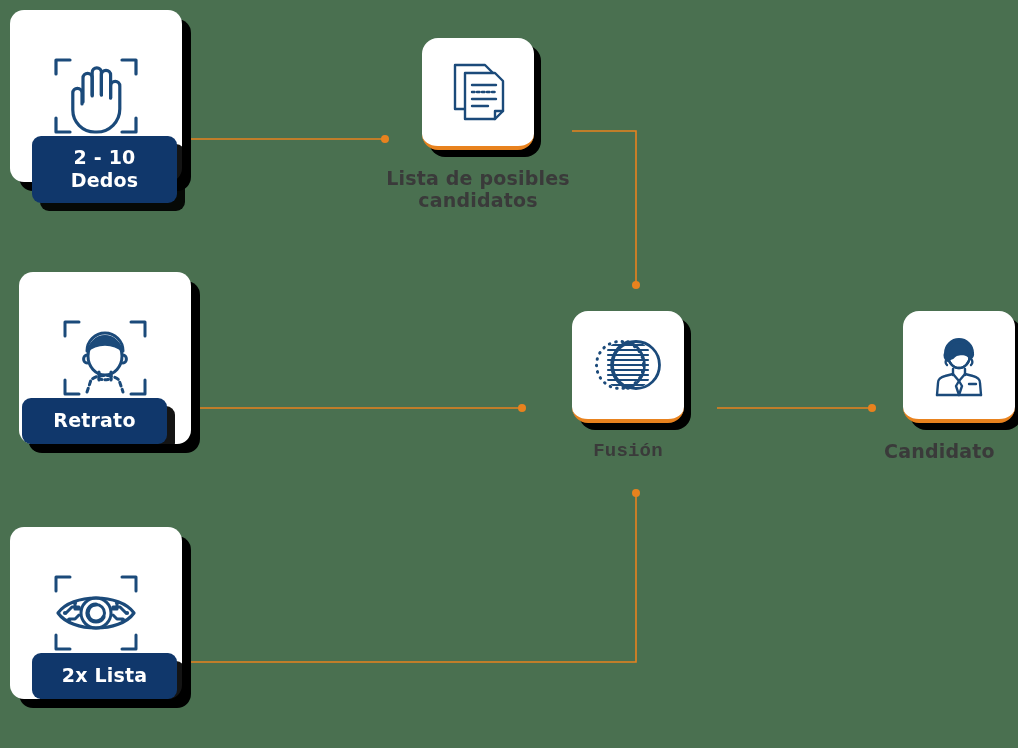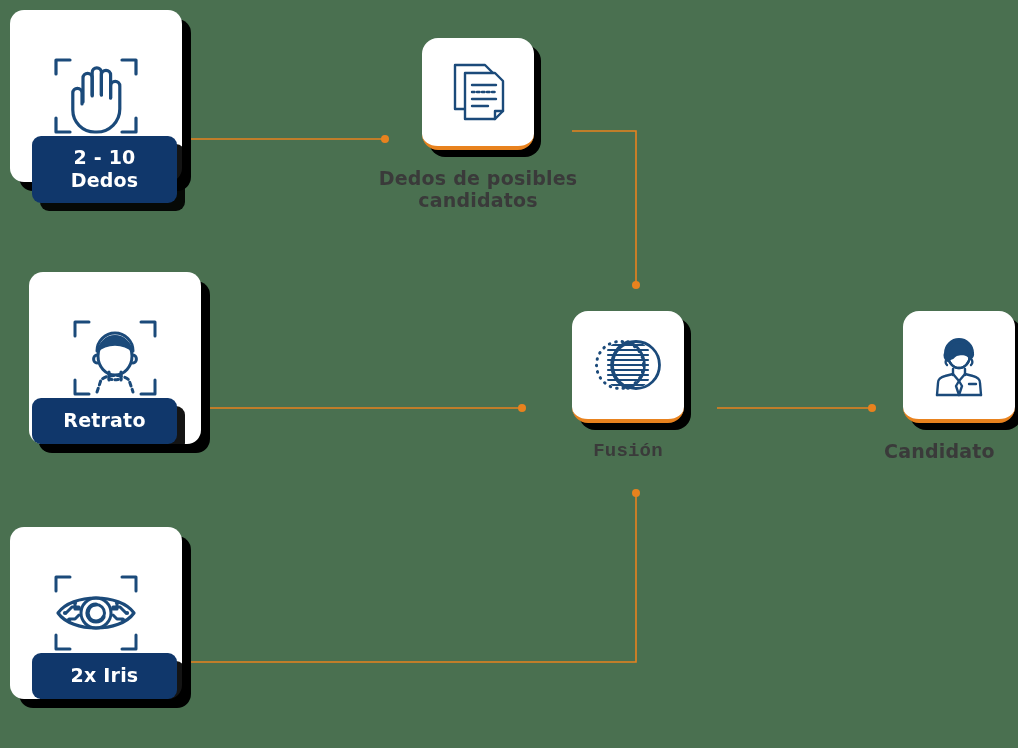--- a/index.html
+++ b/index.html
@@ -134,21 +134,21 @@
           <path d="M62.6,50 L62.6,38 a4.6,4.6 0 0 1 9.2,0 L71.8,61
                    a23,23 0 0 1 -23,23 h-2 a22,22 0 0 1 -22,-22 L24.8,45
                    a4.6,4.6 0 0 1 9.2,0 L34,56"></path>
         </svg>
       </span>
     </div>
     <div class="badge" style="top:126px;">2 - 10
 Dedos</div>
   </div>
 
-  <div class="input-card" style="left:10px; top:272px;padding-left:19px;">
+  <div class="input-card" style="left:0; top:272px;padding-left:19px;">
     <div class="card-face">
       <span>
         <svg width="96" height="96" viewBox="0 0 96 96" fill="none" stroke="#1b4a7a" stroke-width="3" stroke-linecap="round" stroke-linejoin="round">
           <path d="M8,26 L8,12 L22,12"></path>
           <path d="M74,12 L88,12 L88,26"></path>
           <path d="M88,70 L88,84 L74,84"></path>
           <path d="M22,84 L8,84 L8,70"></path>
 
           <path d="M31,46 a17,19 0 0 1 34,0 a17,19 0 0 1 -34,0 z"></path>
 
@@ -191,41 +191,41 @@
 
           <path d="M78,48 L72,42 L65,42"></path>
           <path d="M75,54 L69,54 L65,50"></path>
           <circle cx="79" cy="48" r="2.1" fill="#1b4a7a" stroke="none"></circle>
           <circle cx="75" cy="55" r="2.1" fill="#1b4a7a" stroke="none"></circle>
           <circle cx="69" cy="38" r="2.1" fill="#1b4a7a" stroke="none"></circle>
           <path d="M69,40 L69,44 L63,44"></path>
         </svg>
       </span>
     </div>
-    <div class="badge" style="top:126px;">2x Iris</div>
+    <div class="badge" style="top:126px;">2x Lista</div>
   </div>
 
   <div class="node wide-label" style="left:422px; top:38px;">
     <div class="node-face">
       <span>
         <svg width="70" height="70" viewBox="0 0 70 70" fill="none" stroke="#1b4a7a" stroke-width="2.4" stroke-linecap="round" stroke-linejoin="round">
 
           <path d="M12,8 L42,8 L50,16 L50,52 L12,52 z" fill="#ffffff"></path>
 
           <path d="M22,16 L52,16 L60,24 L60,54 L52,62 L22,62 z" fill="#ffffff"></path>
           <path d="M52,62 L52,54 L60,54"></path>
 
           <path d="M29,28 L53,28"></path>
           <path d="M29,35 L53,35" stroke-dasharray="2.6 2.4"></path>
           <path d="M29,42 L53,42"></path>
           <path d="M29,49 L45,49"></path>
         </svg>
       </span>
     </div>
-    <div class="node-label">Dedos de posibles
+    <div class="node-label">Lista de posibles
 candidatos</div>
   </div>
 
   <div class="node" style="left:572px; top:311px;font-family:Liberation Mono, monospace;">
     <div class="node-face">
       <span>
         <svg width="76" height="76" viewBox="0 0 76 76" fill="none" stroke="#1b4a7a" stroke-linecap="round" stroke-linejoin="round">
           <defs>
             <clipPath id="lensClip">
               <path d="M38,12 a26,26 0 0 1 0,52 a26,26 0 0 1 0,-52 z"></path>

